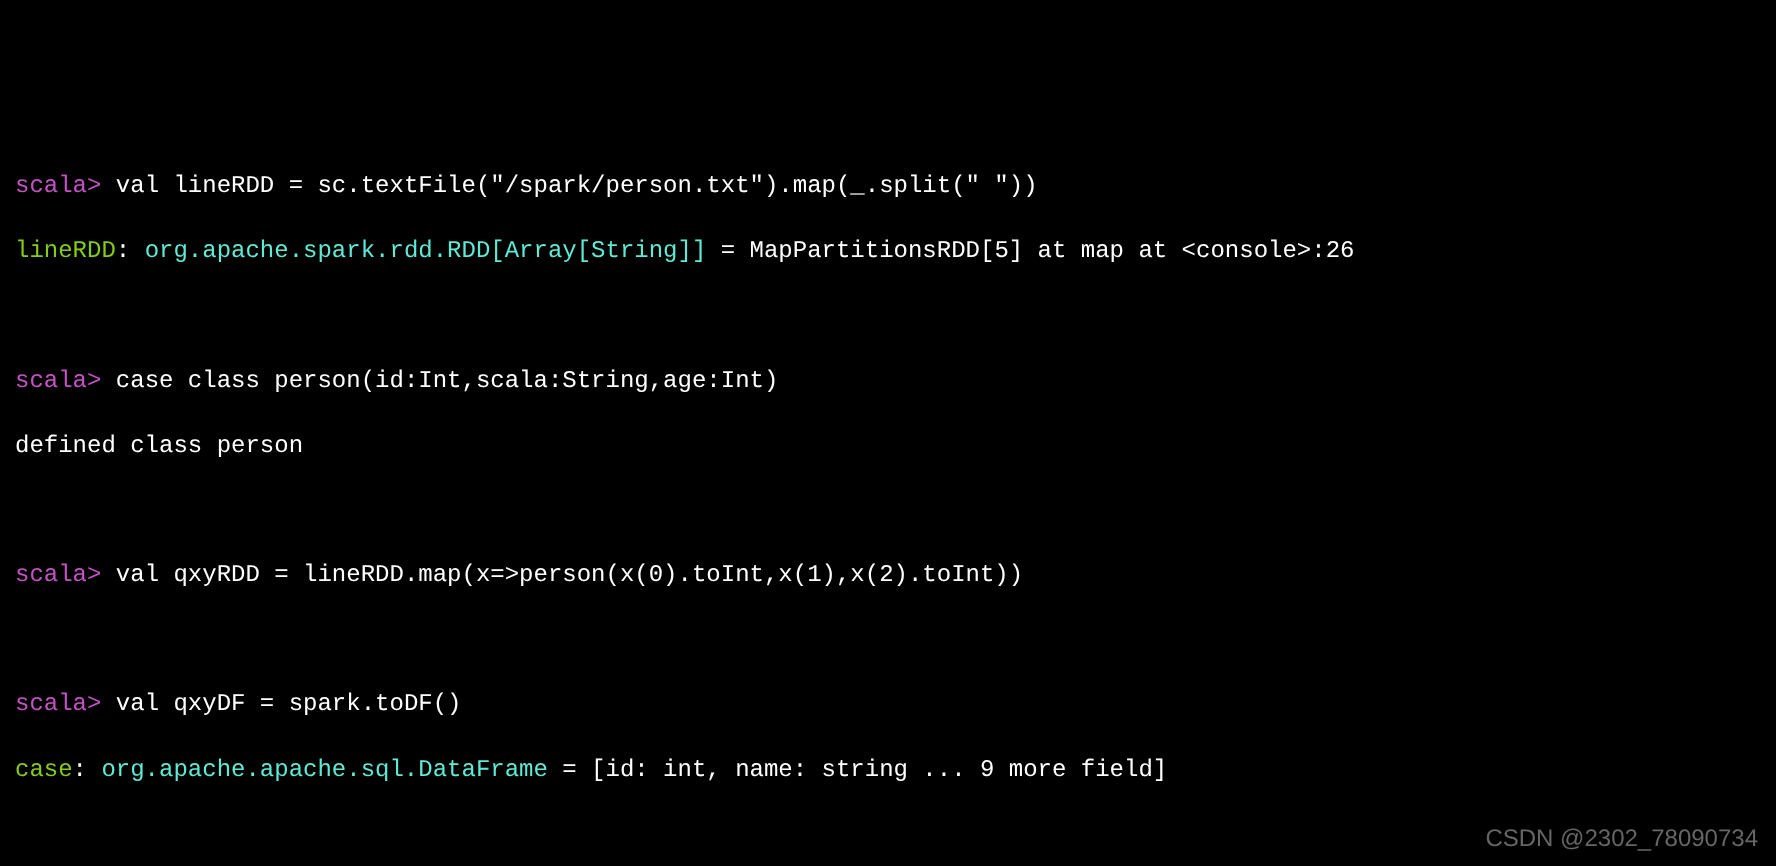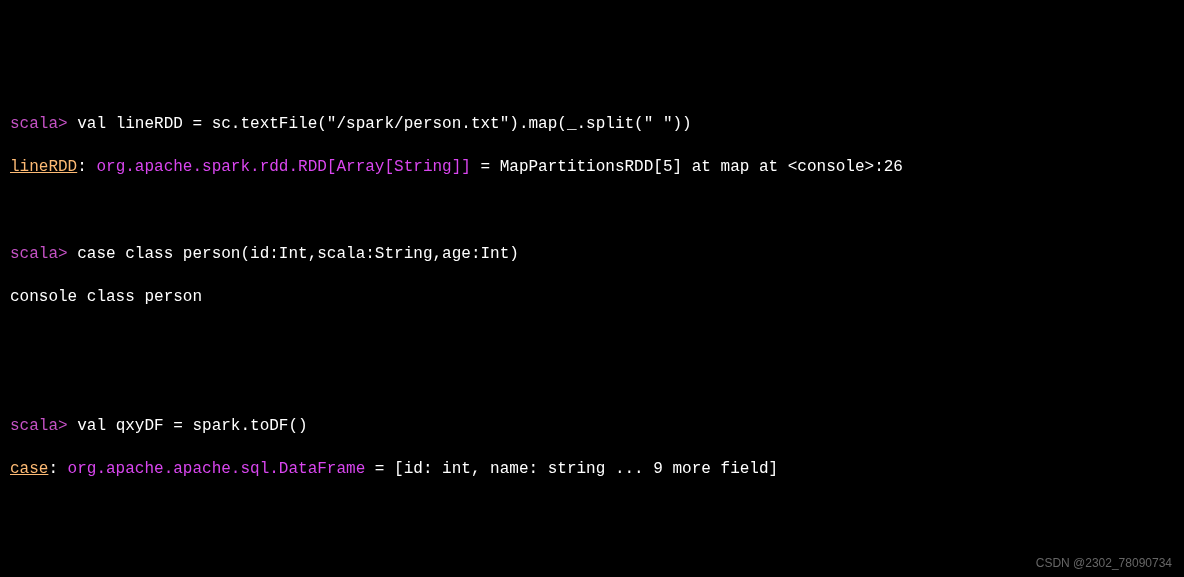--- a/index.html
+++ b/index.html
@@ -9,47 +9,48 @@
       font-family: "Consolas", "Monaco", "Courier New", monospace;
       font-size: 16px;
       line-height: 1.35;
       padding: 6px 10px;
       width: 1184px;
       height: 577px;
       overflow: hidden;
       white-space: pre;
     }
     .prompt { color: #c552c5; }
-    .varname { color: #fdba74; text-decoration: underline; }
-    .type { color: #d946ef; }
+    .varname { color: #84cc16; }
+    .type { color: #5eead4; }
     .white { color: #ffffff; }
     .watermark {
       position: absolute;
       bottom: 6px;
       right: 12px;
       color: #888;
-      font-size: 12px;
+      font-size: 16px;
       opacity: 0.75;
       font-family: sans-serif;
     }
     .line { display: block; }
     .blank { height: 1.35em; }
   </style>
 </head>
 <body>
 
 
 
 <div>
 <span class="line"><span class="prompt">scala&gt;</span><span class="white"> </span><span class="white">val lineRDD = sc.textFile("/spark/person.txt").map(_.split(" "))</span></span>
 <span class="line"><span class="varname">lineRDD</span><span class="white">: </span><span class="type">org.apache.spark.rdd.RDD[Array[String]]</span><span class="white"> = MapPartitionsRDD[5] at map at &lt;console&gt;:26</span></span>
 <span class="line blank"></span>
 <span class="line"><span class="prompt">scala&gt;</span><span class="white"> </span><span class="white">case class person(id:Int,scala:String,age:Int)</span></span>
-<span class="line white">console class person</span>
+<span class="line white">defined class person</span>
 <span class="line blank"></span>
+<span class="line"><span class="prompt">scala&gt;</span><span class="white"> </span><span class="white">val qxyRDD = lineRDD.map(x=&gt;person(x(0).toInt,x(1),x(2).toInt))</span></span>
 <span class="line blank"></span>
 <span class="line"><span class="prompt">scala&gt;</span><span class="white"> </span><span class="white">val qxyDF = spark.toDF()</span></span>
 <span class="line"><span class="varname">case</span><span class="white">: </span><span class="type">org.apache.apache.sql.DataFrame</span><span class="white"> = [id: int, name: string ... 9 more field]</span></span>
 
 
 
 
 
 
 

